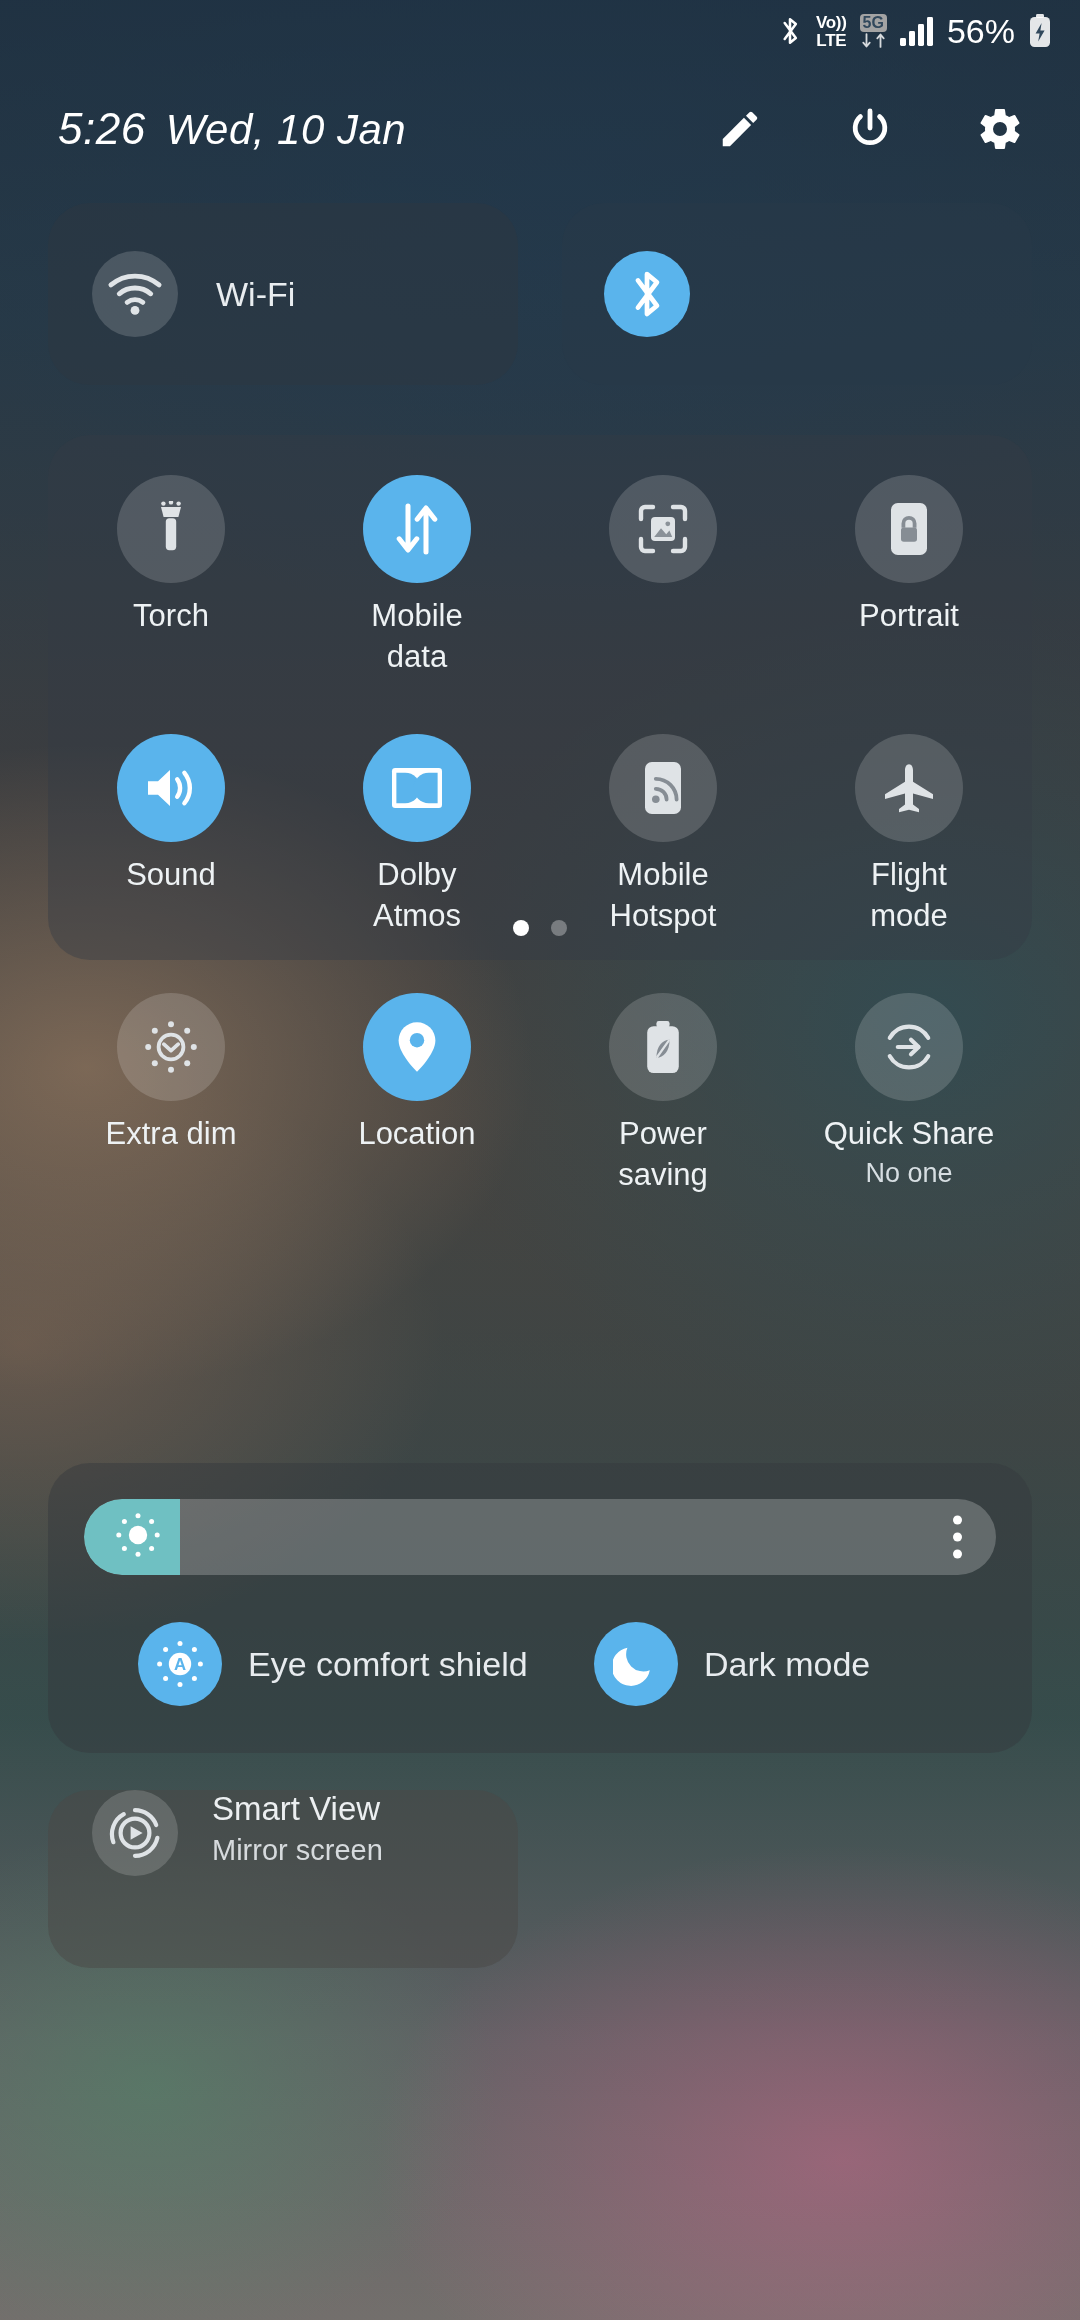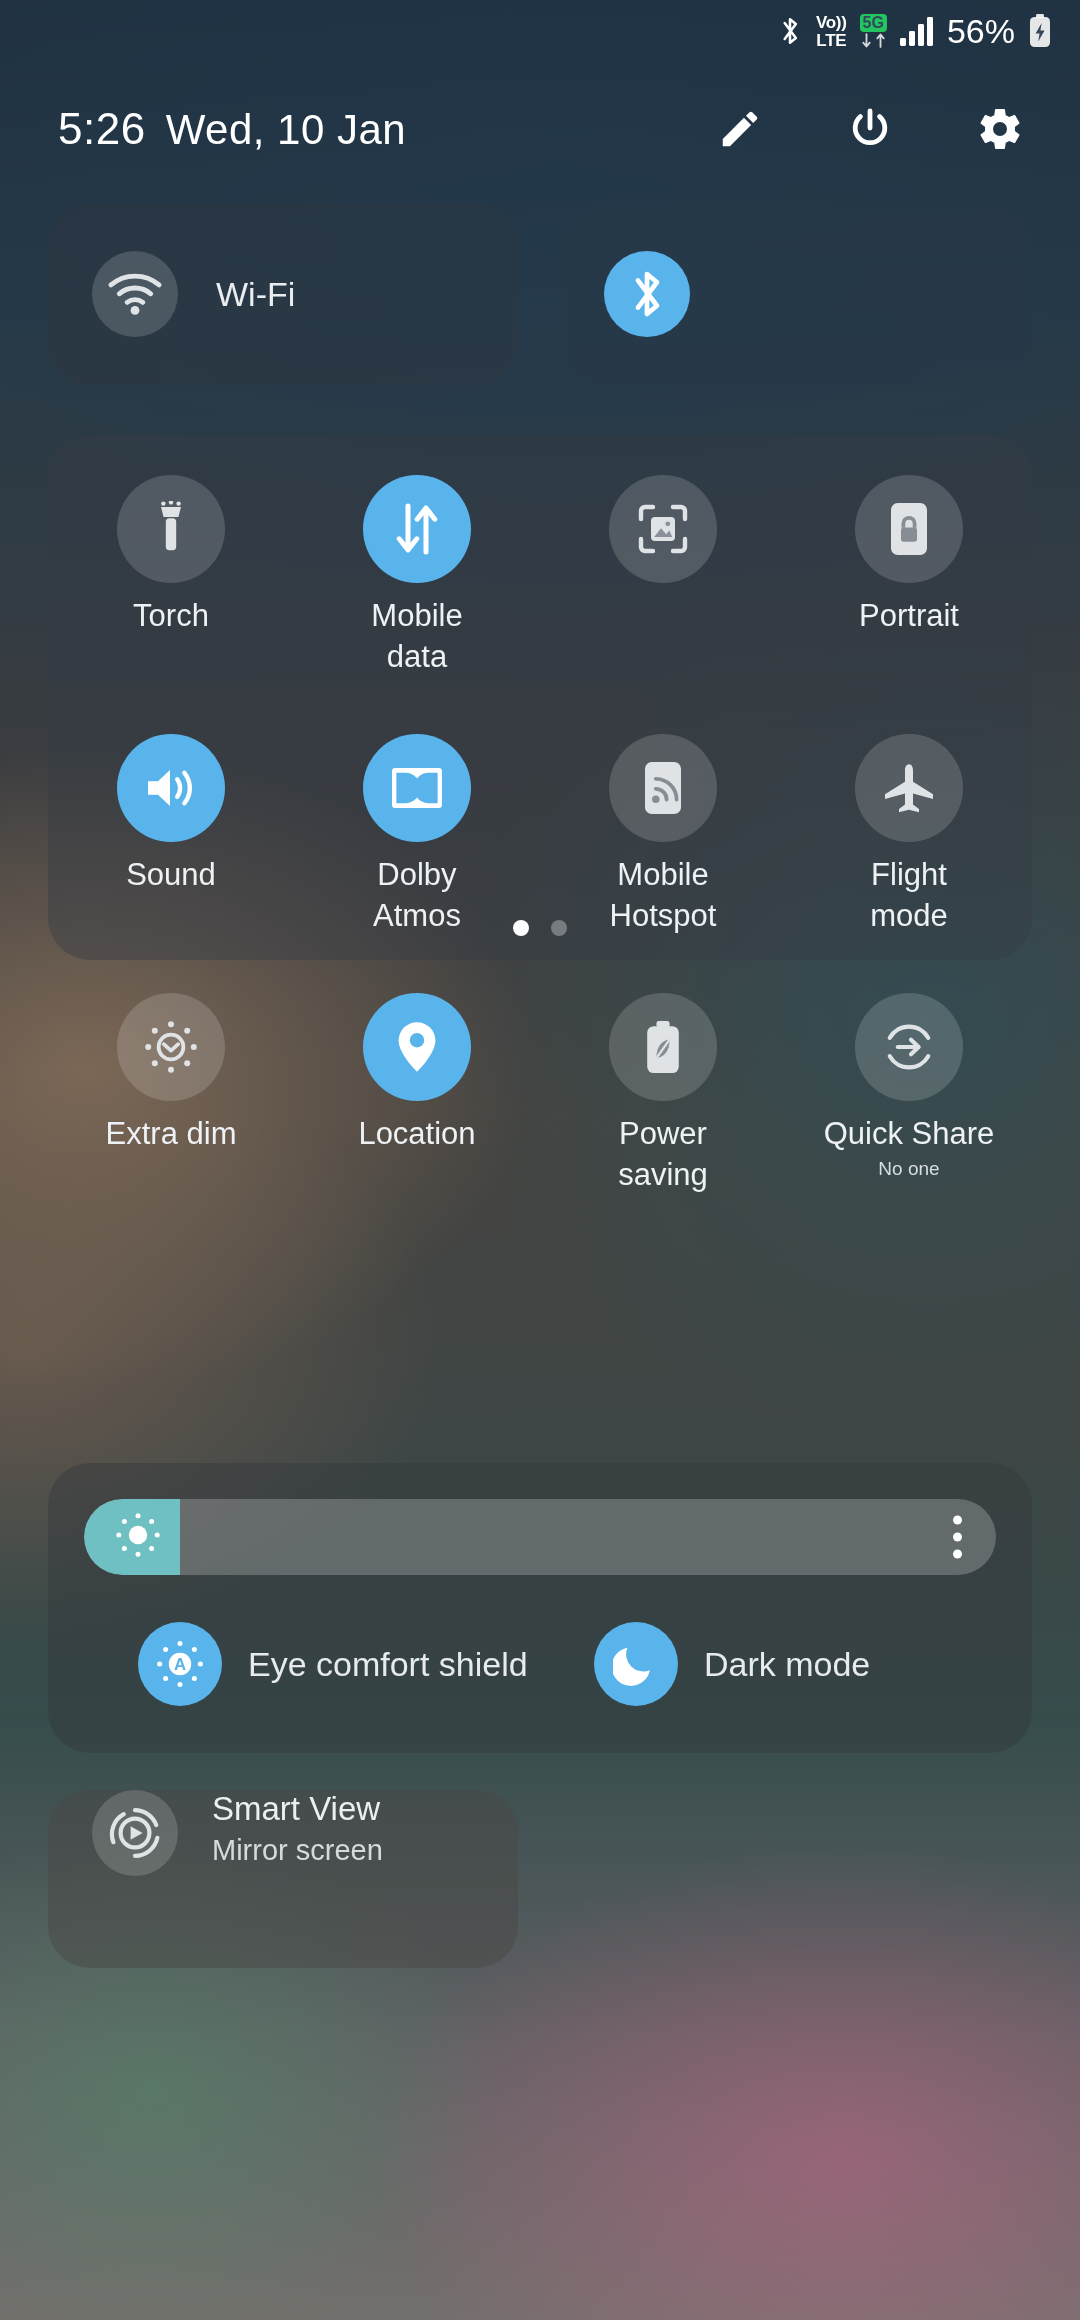--- a/index.html
+++ b/index.html
@@ -40,30 +40,31 @@
   }
   .sb-ico{ display:flex; align-items:center; }
   .volte{
     display:flex; flex-direction:column; align-items:center; line-height:1;
     font-size:17px; font-weight:bold; letter-spacing:-0.3px;
   }
   .volte .l1{ font-size:17px; }
   .volte .l2{ font-size:17px; margin-top:1px; }
   .fiveg{ display:flex; align-items:center; gap:1px; }
   .fiveg .badge{
-    background:#22c55e; color:#31485c; font-size:16px; font-weight:bold;
+    background:#a3a3a3; color:#31485c; font-size:16px; font-weight:bold;
     border-radius:4px; padding:0px 3px; line-height:1.15;
   }
   .battpct{ font-size:34px; font-weight:400; letter-spacing:0px; margin-left:0;}
 
   
   #header{
     position:absolute; top:92px; left:0; right:0; height:74px;
     display:flex; align-items:center; justify-content:space-between;
     padding:0 46px 0 58px;
+    font-style:italic;
   }
   #clockwrap{ display:flex; align-items:baseline; gap:20px; color:#fff; }
   #time{ font-size:44px; font-weight:400; letter-spacing:0.5px;}
   #date{ font-size:42px; font-weight:400; letter-spacing:0.5px;}
   #headericons{ display:flex; align-items:center; gap:78px; padding-right:8px;}
   .hicon{ width:52px; height:52px; display:flex; align-items:center; justify-content:center; }
 
   
   .panel{ position:absolute; border-radius:42px; }
 
@@ -97,21 +98,21 @@
   .qcell{ width:25%; display:flex; flex-direction:column; align-items:center; }
   .qcirc{
     width:108px; height:108px; border-radius:50%;
     display:flex; align-items:center; justify-content:center;
   }
   .qlabel{
     margin-top:17px; color:#eef2f4; font-size:31px; line-height:1.0;
     text-align:center; max-width:190px;
   }
   .qlabel .l2{ display:block; margin-top:10px; }
-  .qsub{ margin-top:9px; color:#d7dee2; font-size:19px; text-align:center;}
+  .qsub{ margin-top:9px; color:#d7dee2; font-size:27px; text-align:center;}
   #pagedots{
     position:absolute; left:0; right:0; bottom:24px;
     display:flex; justify-content:center; gap:22px;
   }
   .dot{ width:16px; height:16px; border-radius:50%; background:rgba(255,255,255,0.32); }
   .dot.active{ background:#ffffff; }
 
   
   #brightpanel{
     left:48px; top:1463px; width:984px; height:290px;

